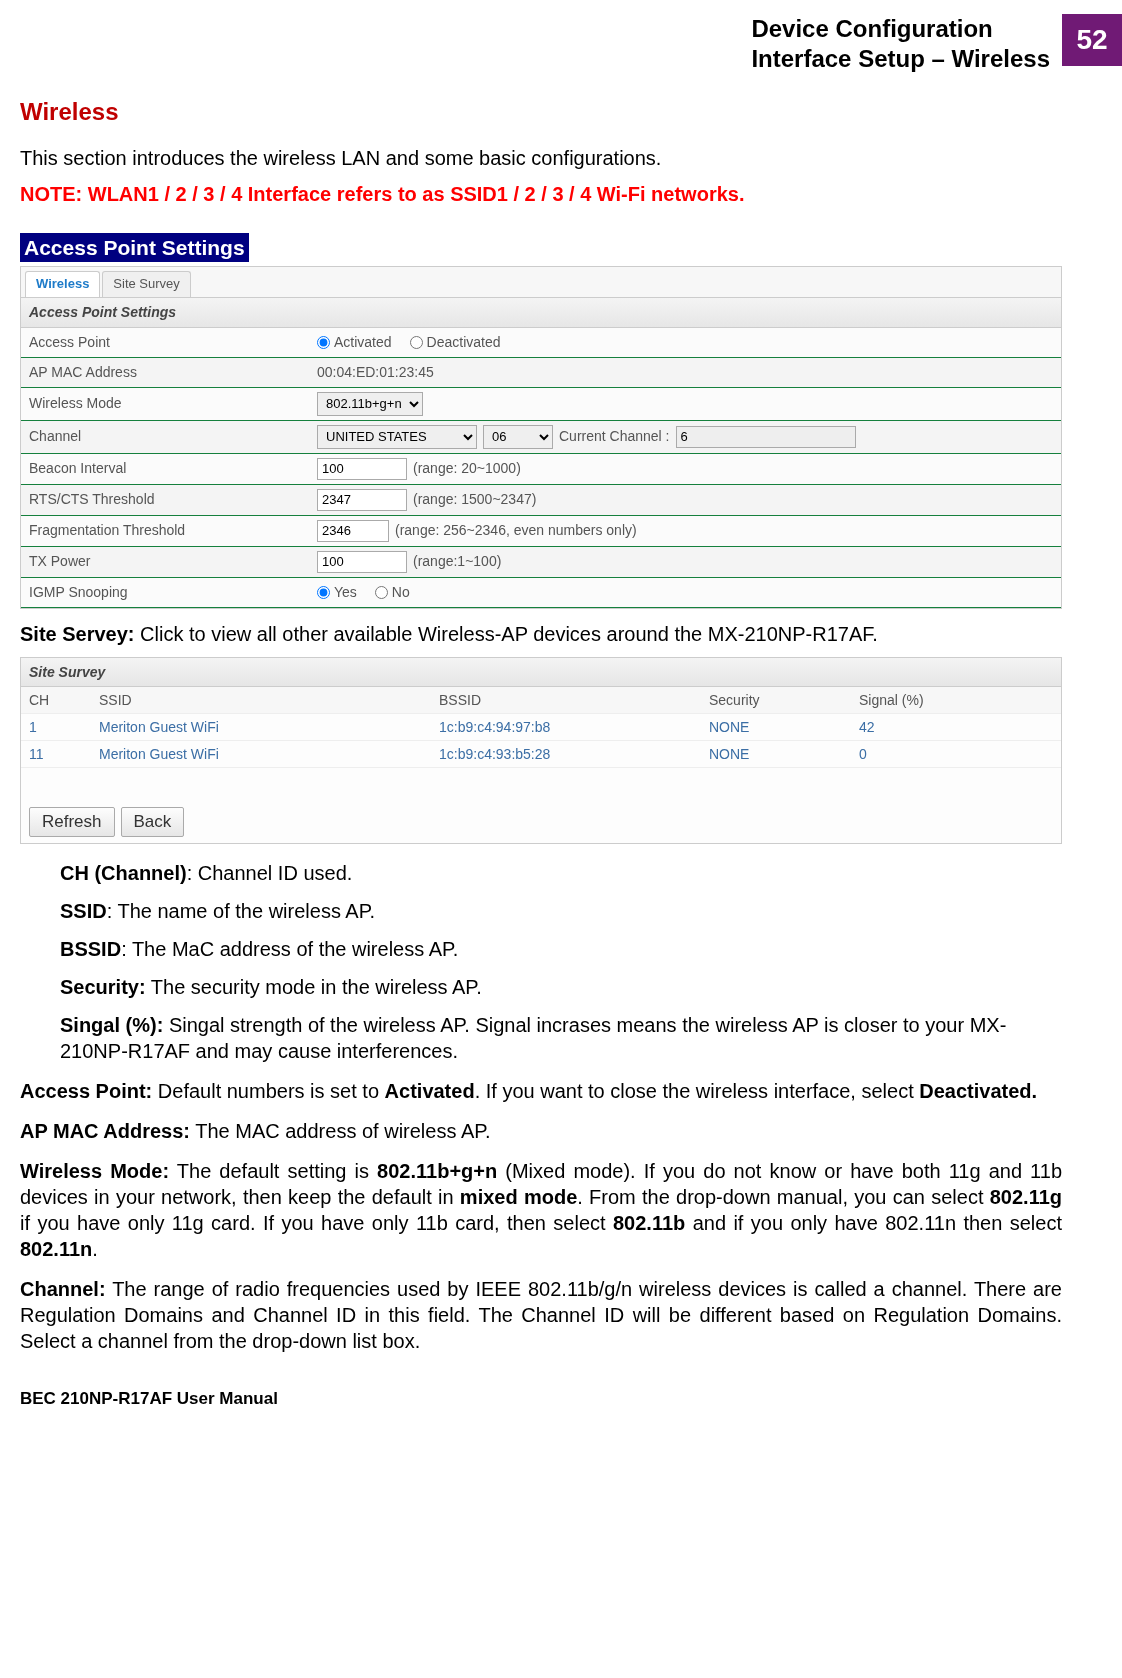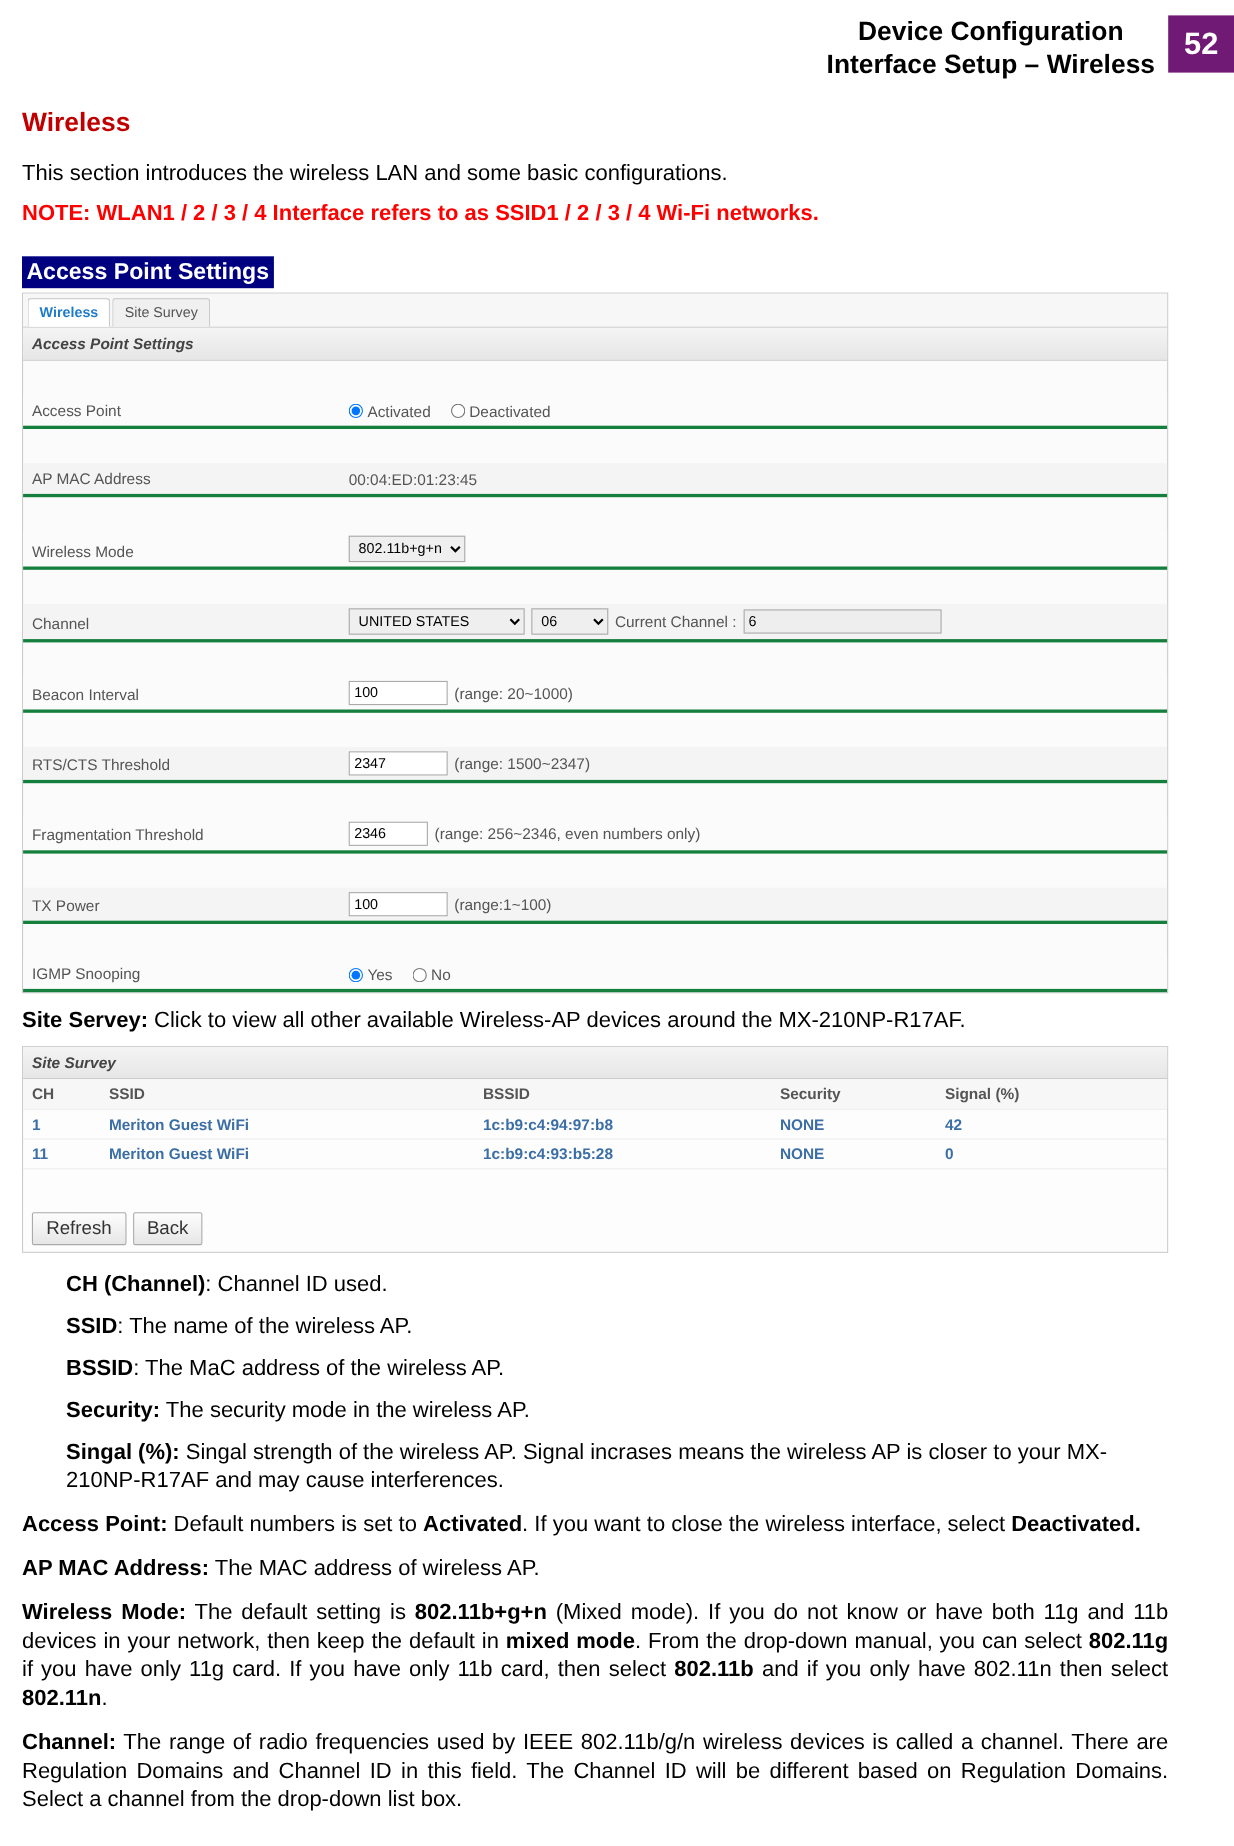--- a/index.html
+++ b/index.html
@@ -12,21 +12,21 @@
     font-size: 20px;
     line-height: 1.3;
   }
   .top-header {
     display: flex;
     justify-content: flex-end;
     align-items: flex-start;
     margin-bottom: 22px;
   }
   .top-header .titles {
-    text-align: center;
+    text-align: left;
     font-weight: bold;
     font-size: 24px;
     padding-right: 12px;
     line-height: 1.25;
   }
   .page-badge {
     background: #701a75;
     color: #fff;
     font-weight: bold;
     font-size: 28px;
@@ -87,24 +87,23 @@
     background: linear-gradient(#f4f4f4,#e6e6e6);
     border-bottom: 1px solid #ccc;
     padding: 5px 8px;
     font-weight: bold;
     color: #444;
     font-style: italic;
     font-size: 14px;
   }
   .shot .row {
     display: flex;
-    border-bottom: 3px solid #15803d;
-    align-items: flex-end;
+    border-bottom: 1px solid #15803d;
+    align-items: center;
     min-height: 30px;
-    margin-top: 31px;
   }
   .shot .row:nth-child(even) { background: #f4f4f4; }
   .shot .row:nth-child(odd)  { background: #fbfbfb; }
   .shot .lbl {
     width: 290px;
     padding: 5px 8px;
     color: #555;
   }
   .shot .val {
     flex: 1;
@@ -144,21 +143,21 @@
     font-weight: bold;
     font-style: italic;
   }
   .survey table {
     width: 100%;
     border-collapse: collapse;
   }
   .survey th, .survey td {
     text-align: left;
     padding: 4px 8px;
-    font-weight: bold;
+    font-weight: normal;
     border-bottom: 1px solid #eee;
     font-size: 14px;
   }
   .survey th { background: #f7f7f7; color:#555; }
   .survey td { color: #3b6ea5; }
   .survey .btns { padding: 6px 8px; display:flex; gap:6px;}
   .survey .btn {
     border: 1px solid #aaa;
     background: linear-gradient(#fdfdfd,#e6e6e6);
     padding: 3px 12px;

